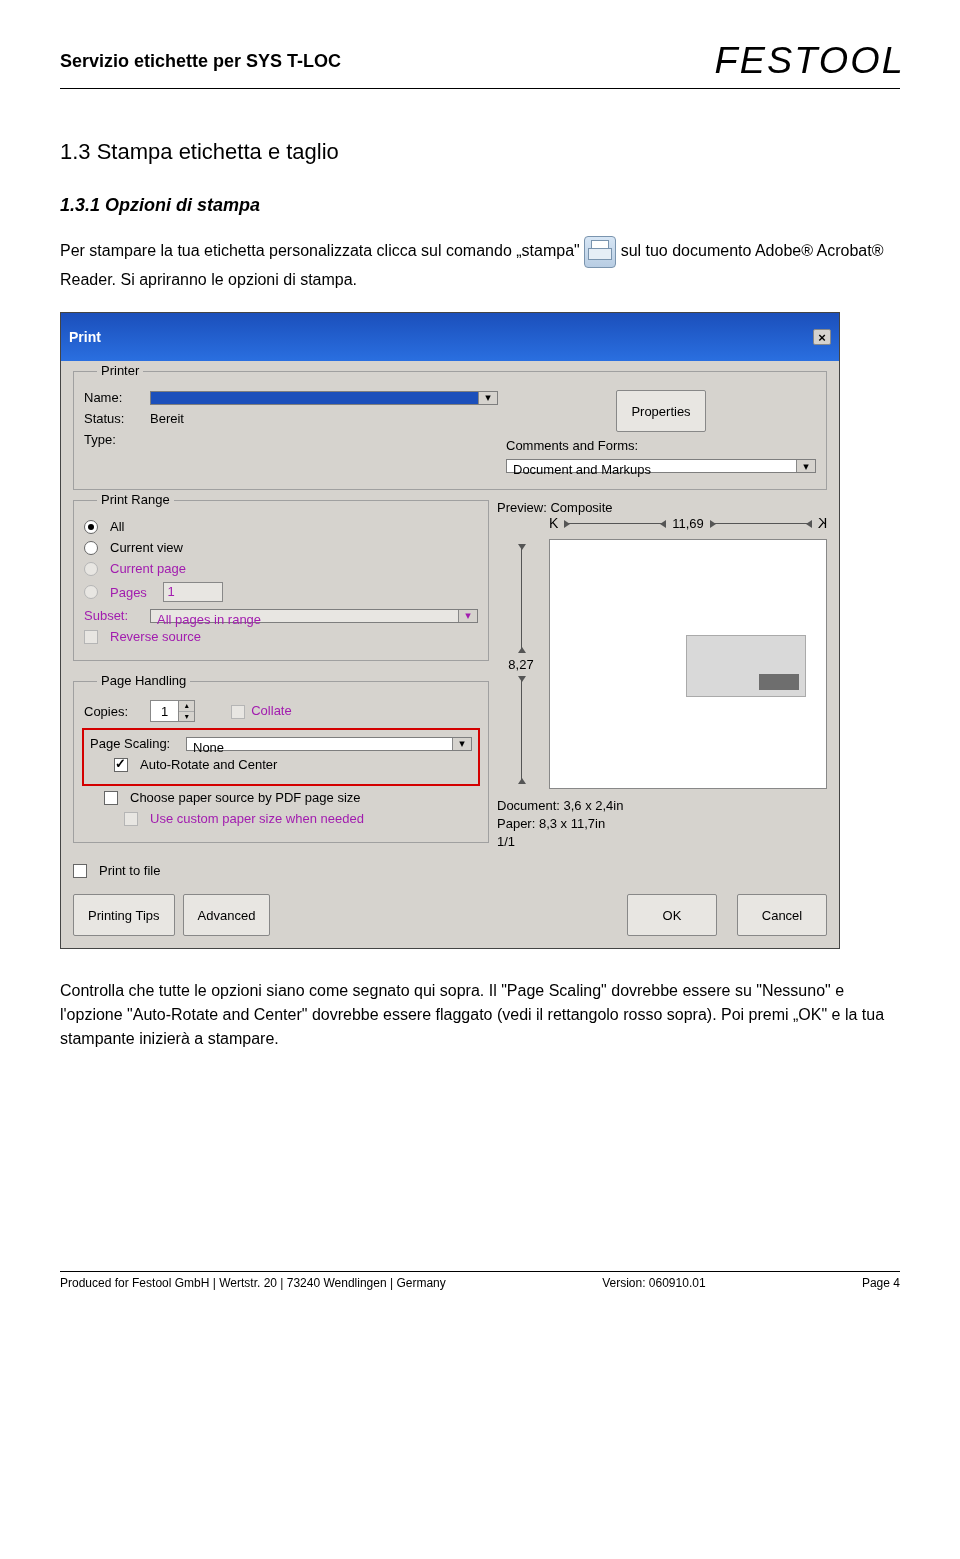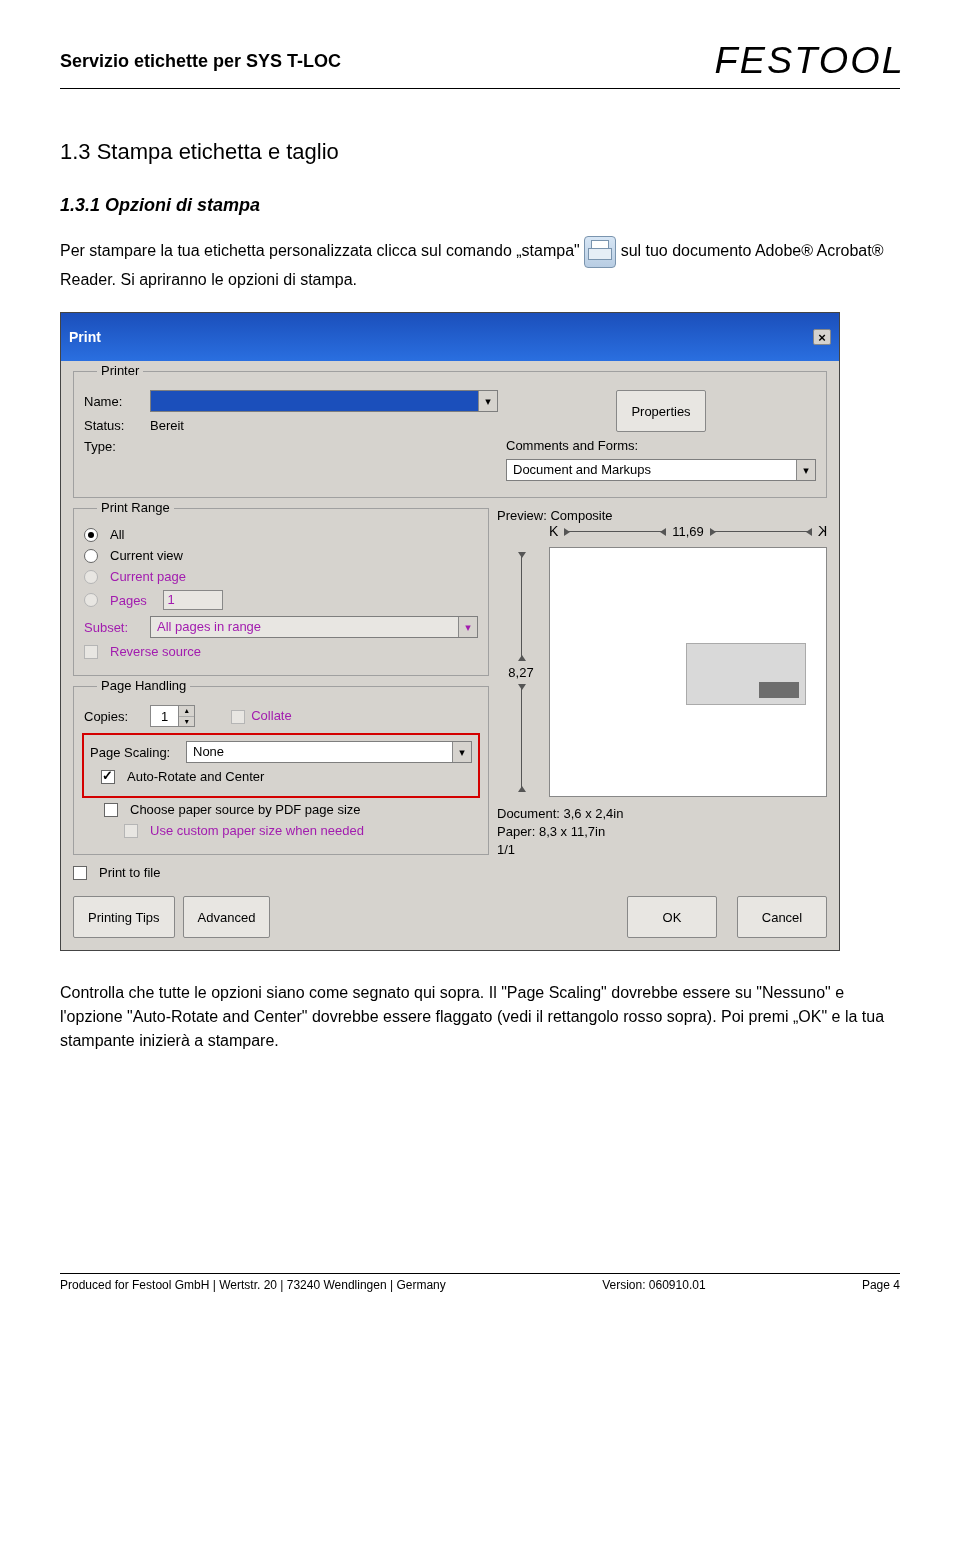--- a/index.html
+++ b/index.html
@@ -18,30 +18,30 @@
   
   .dialog-shot { width: 780px; border: 1px solid #444; font-family: Tahoma, Arial, sans-serif; font-size: 13px; background: #D6D3CE; margin: 10px 0 30px 0; }
   .dlg-title { background: linear-gradient(#1B4FBB,#2A6FE0); color: #fff; font-weight: bold; padding: 16px 8px; display: flex; justify-content: space-between; align-items: center; font-size: 14px; }
   .dlg-close { width: 18px; height: 16px; background: #D6D3CE; color: #000; border: 1px solid #888; display: flex; align-items: center; justify-content: center; font-weight: bold; font-size: 13px; border-radius: 2px; }
   .dlg-body { padding: 10px 12px 12px 12px; }
   .fieldset { position: relative; border: 1px solid #A0A0A0; padding: 18px 10px 10px 10px; margin-bottom: 10px; }
   .fs-label { position: absolute; top: -9px; left: 8px; background: #D6D3CE; padding: 0 4px; font-size: 13px; margin-left: 15px; }
   .row { display: flex; align-items: center; margin-bottom: 6px; gap: 6px; }
   .lbl { width: 60px; }
   .lbl-long { width: 90px; }
-  .dropdown { flex: 1; height: 22px; background: #1B4FBB; border: 1px solid #7e7e7e; position: relative; }
+  .dropdown { flex: 1; height: 14px; background: #1B4FBB; border: 1px solid #7e7e7e; position: relative; }
   .dropdown.white { background: #fff; }
   .dropdown::after { content: "▾"; position: absolute; right: 0; top: 0; bottom: 0; width: 18px; background: #D6D3CE; border-left: 1px solid #888; display: flex; align-items: center; justify-content: center; font-size: 11px; }
   .dropdown.white span { padding-left: 6px; line-height: 20px; }
   .btn { background: #E8E6E2; border: 1px solid #888; padding: 20px 14px; height: 26px; font-size: 13px; border-radius: 2px; display: inline-flex; align-items: center; justify-content: center; }
   .top-cols { display: flex; gap: 8px; }
   .top-left { flex: 1; }
   .top-right { width: 310px; }
   .mid-cols { display: flex; gap: 8px; align-items: flex-start; }
-  .mid-left { flex: 1; display: flex; flex-direction: column; }
+  .mid-left { flex: 1; display: flex; flex-direction: column; gap: 10px; }
   .mid-right { width: 330px; }
   .radio, .check { width: 14px; height: 14px; border: 1px solid #666; display: inline-block; vertical-align: middle; margin-right: 6px; background: #fff; position: relative; }
   .radio { border-radius: 50%; }
   .radio.sel::after { content: ""; position: absolute; left: 3px; top: 3px; width: 6px; height: 6px; background: #000; border-radius: 50%; }
   .check.sel::after { content: "✓"; position: absolute; left: 0; top: -3px; font-size: 13px; font-weight: bold; }
   .disabled { color: #a21caf; }
   .disabled .radio, .disabled .check { border-color: #b5b5b5; background: #e8e6e2; }
   .spinner { display: inline-flex; border: 1px solid #888; height: 22px; background: #fff; align-items: center; }
   .spinner span { padding: 0 10px; }
   .spinner .arrows { width: 16px; border-left: 1px solid #888; display: flex; flex-direction: column; height: 100%; }
@@ -166,21 +166,21 @@
                     <div>▾</div>
                   </div>
                 </div>
               <span class="disabled" style="margin-left:30px"><span class="check"></span><span>Collate</span></span>
             </div>
             <div class="hl">
               <div class="row">
                 <span class="lbl-long">Page Scaling:</span>
                 <div class="dropdown white" style="flex:1"><span>None</span></div>
               </div>
-              <div class="row" style="margin-left:11px">
+              <div class="row" style="margin-left:24px">
                 <span class="check sel"></span>
                   <span>Auto-Rotate and Center</span>
               </div>
             </div>
             <div class="row" style="margin-left:20px">
               <span class="check"></span>
                 <span>Choose paper source by PDF page size</span>
             </div>
             <div class="row disabled" style="margin-left:40px">
               <span class="check"></span>

